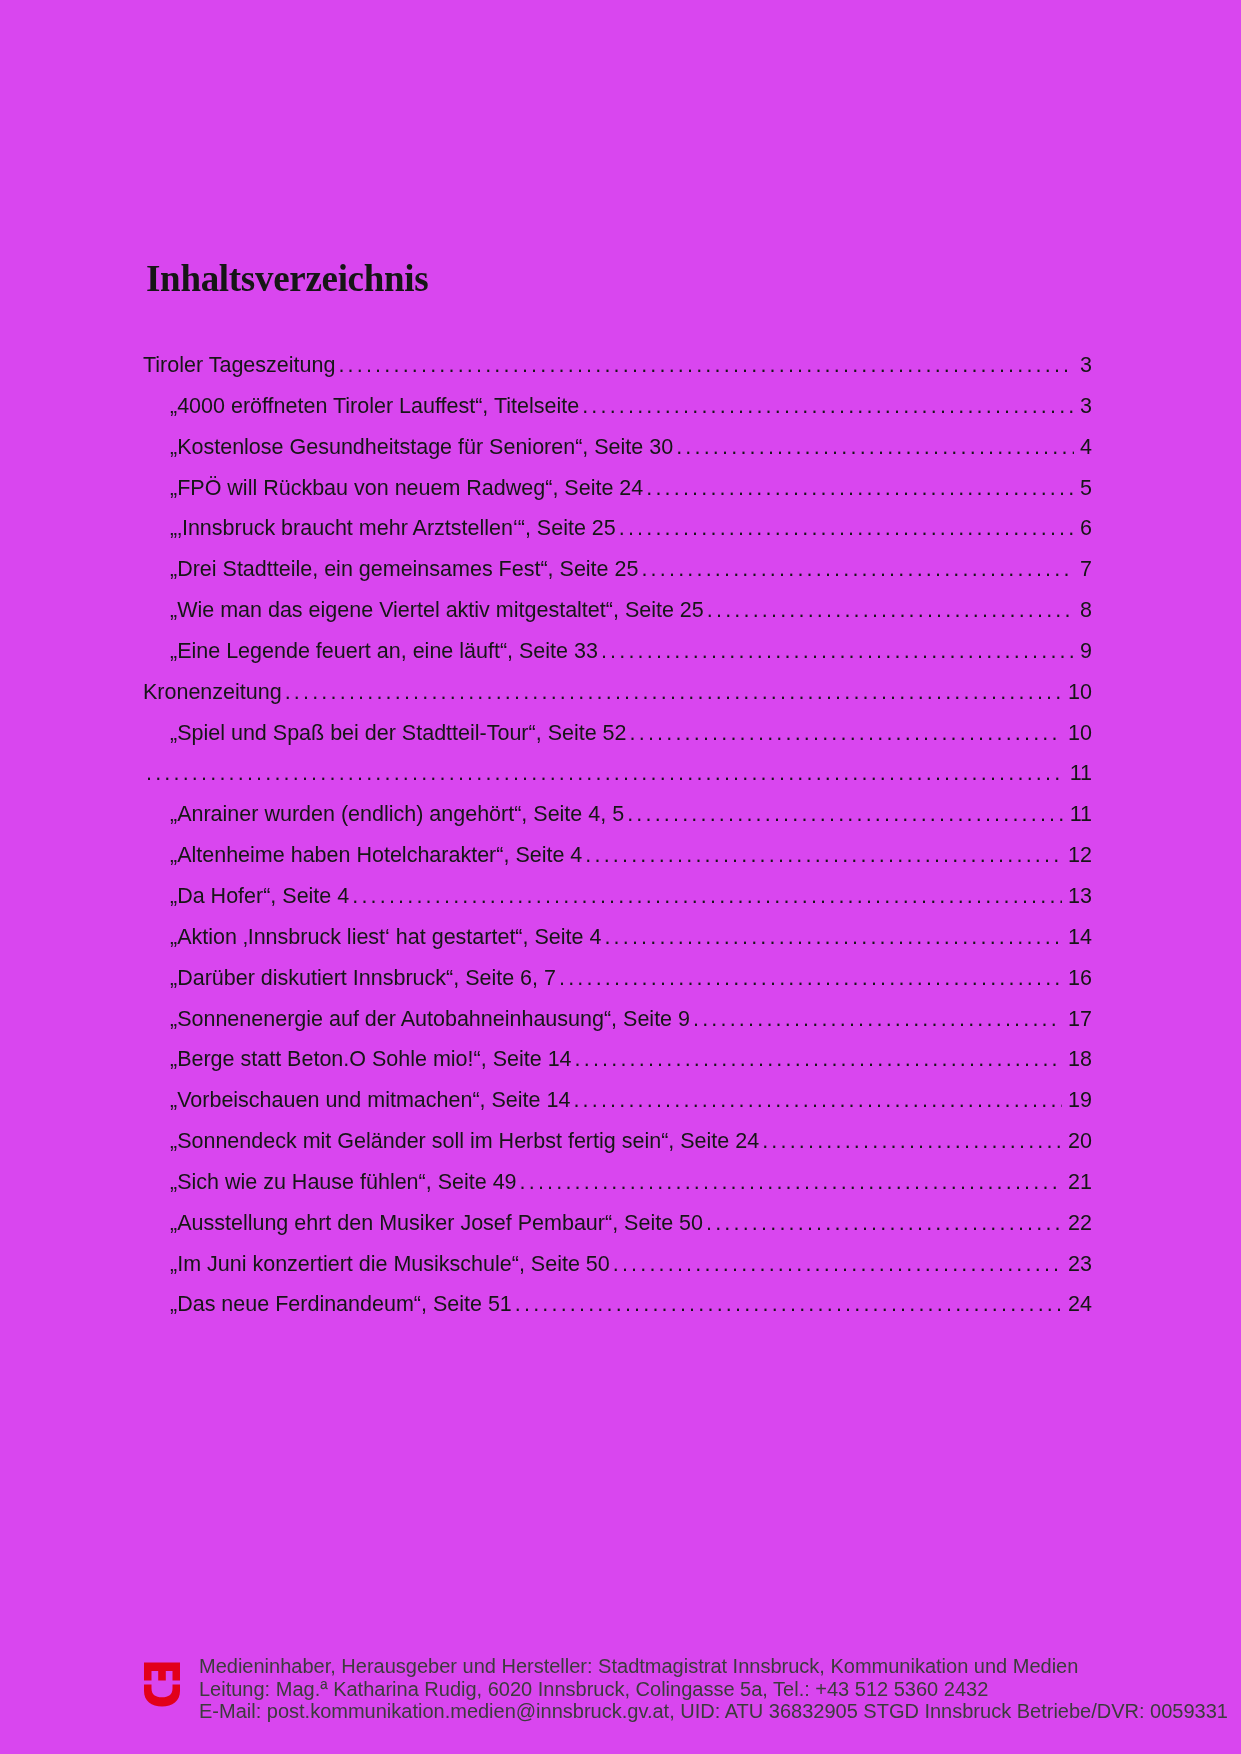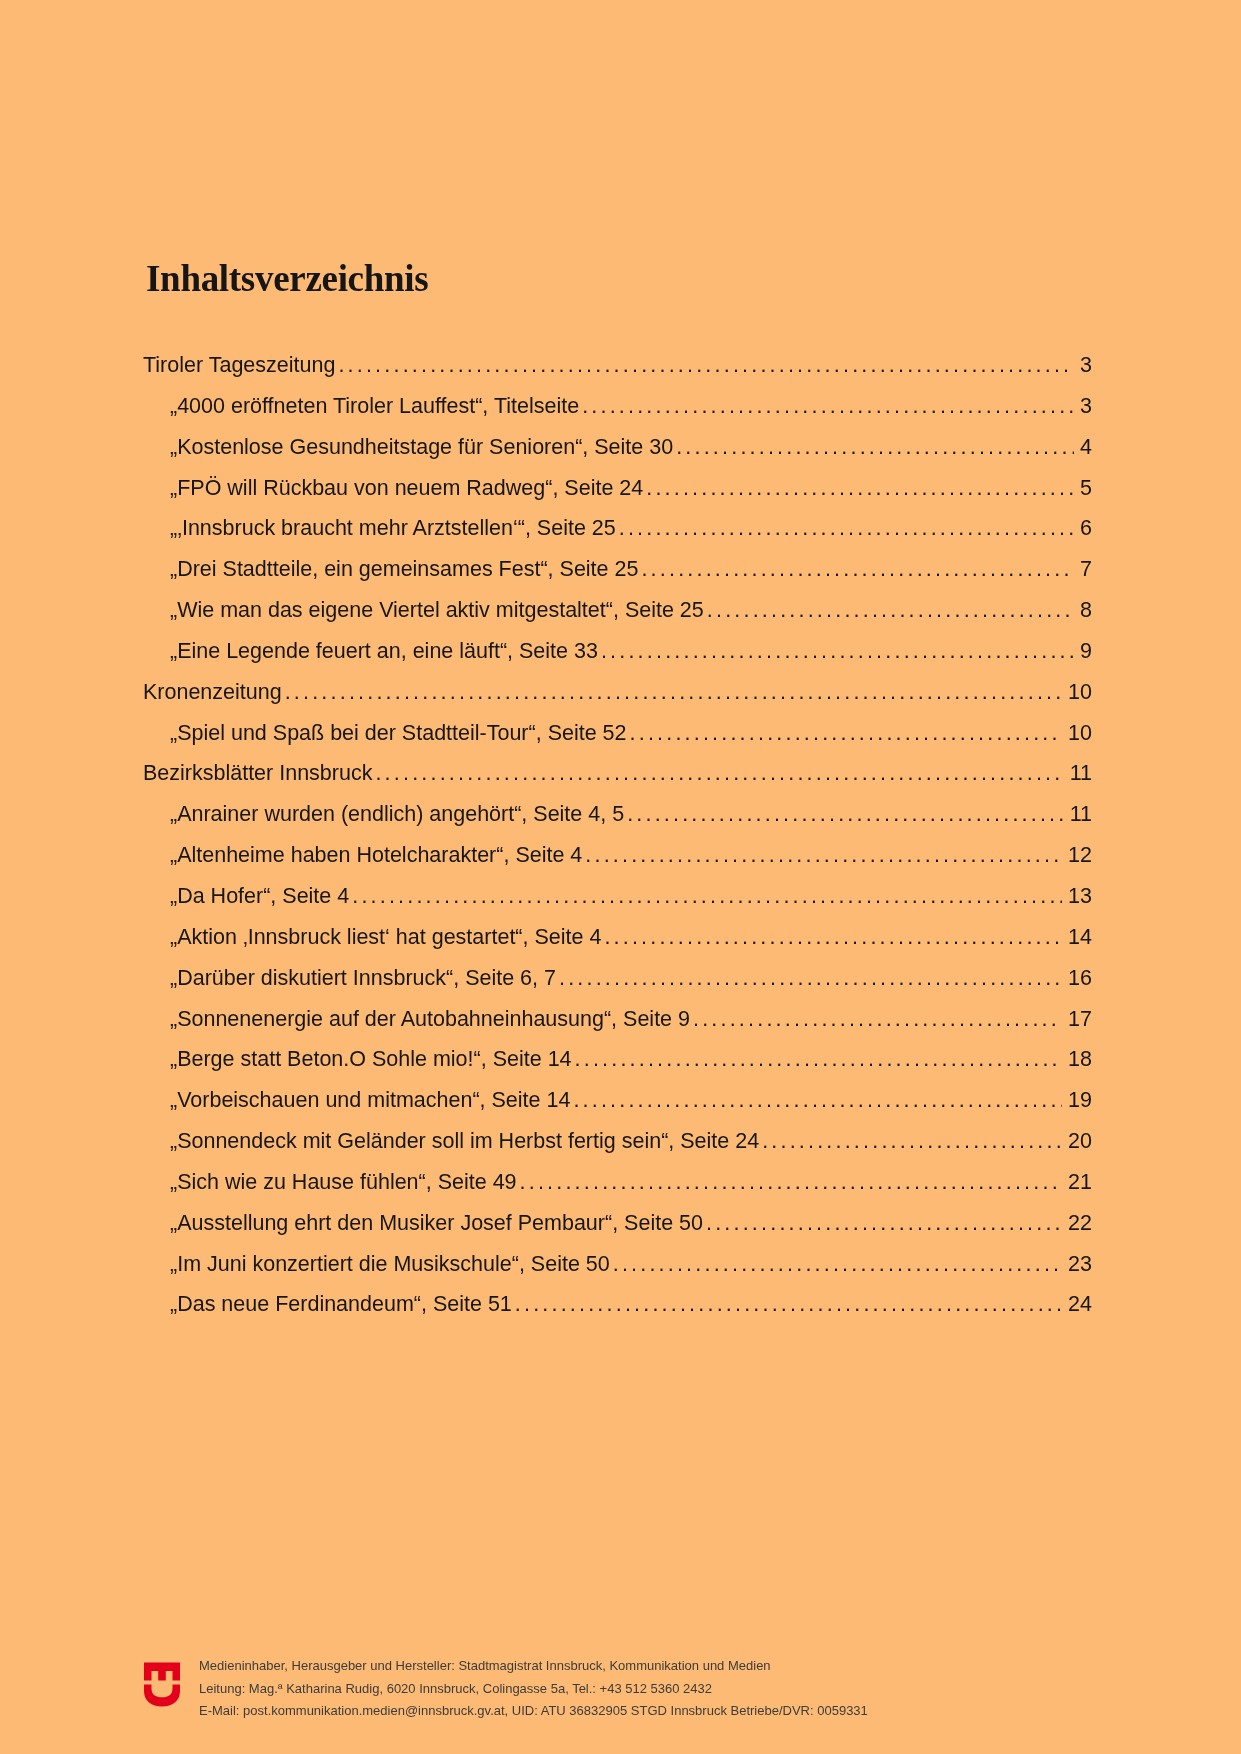--- a/index.html
+++ b/index.html
@@ -1,19 +1,19 @@
 <!DOCTYPE html>
 <html lang="de"><head>
 <meta charset="utf-8">
 <style>
   html,body { margin:0; padding:0; background:#ffffff; }
   .page {
     position:relative;
     width:1241px; height:1754px;
-    background:#fdba74;
+    background:#d946ef;
     font-family:"Liberation Sans", sans-serif;
     color:#1a1a1a;
     overflow:hidden;
   }
   .doc-title {
     position:absolute;
     left:146px; top:234px;
     font-family:"Liberation Serif", serif;
     font-size:37px;
     letter-spacing:-0.3px;
@@ -49,21 +49,21 @@
   }
   .toc-page { flex:0 0 auto; padding-left:6px; text-align:right; }
   .footer-logo {
     position:absolute;
     left:142px; top:1661px;
     width:40px; height:47px;
   }
   .footer-text {
     position:absolute;
     left:199px; top:1655px;
-    font-size:13px;
+    font-size:20px;
     line-height:22.6px;
     color:#3c3c3c;
     white-space:nowrap;
   }
   .footer-email {
     color:inherit;
     cursor:pointer;
   }
 </style>
 </head>
@@ -118,21 +118,20 @@
     <span class="toc-label">Kronenzeitung</span>
     <span class="toc-dots"></span>
     <span class="toc-page">10</span>
   </div>
       <div class="toc-row level-2">
     <span class="toc-label">„Spiel und Spaß bei der Stadtteil-Tour“, Seite 52</span>
     <span class="toc-dots"></span>
     <span class="toc-page">10</span>
   </div>
       <div class="toc-row level-1">
-    <span class="toc-label">Bezirksblätter Innsbruck</span>
     <span class="toc-dots"></span>
     <span class="toc-page">11</span>
   </div>
       <div class="toc-row level-2">
     <span class="toc-label">„Anrainer wurden (endlich) angehört“, Seite 4, 5</span>
     <span class="toc-dots"></span>
     <span class="toc-page">11</span>
   </div>
       <div class="toc-row level-2">
     <span class="toc-label">„Altenheime haben Hotelcharakter“, Seite 4</span>

